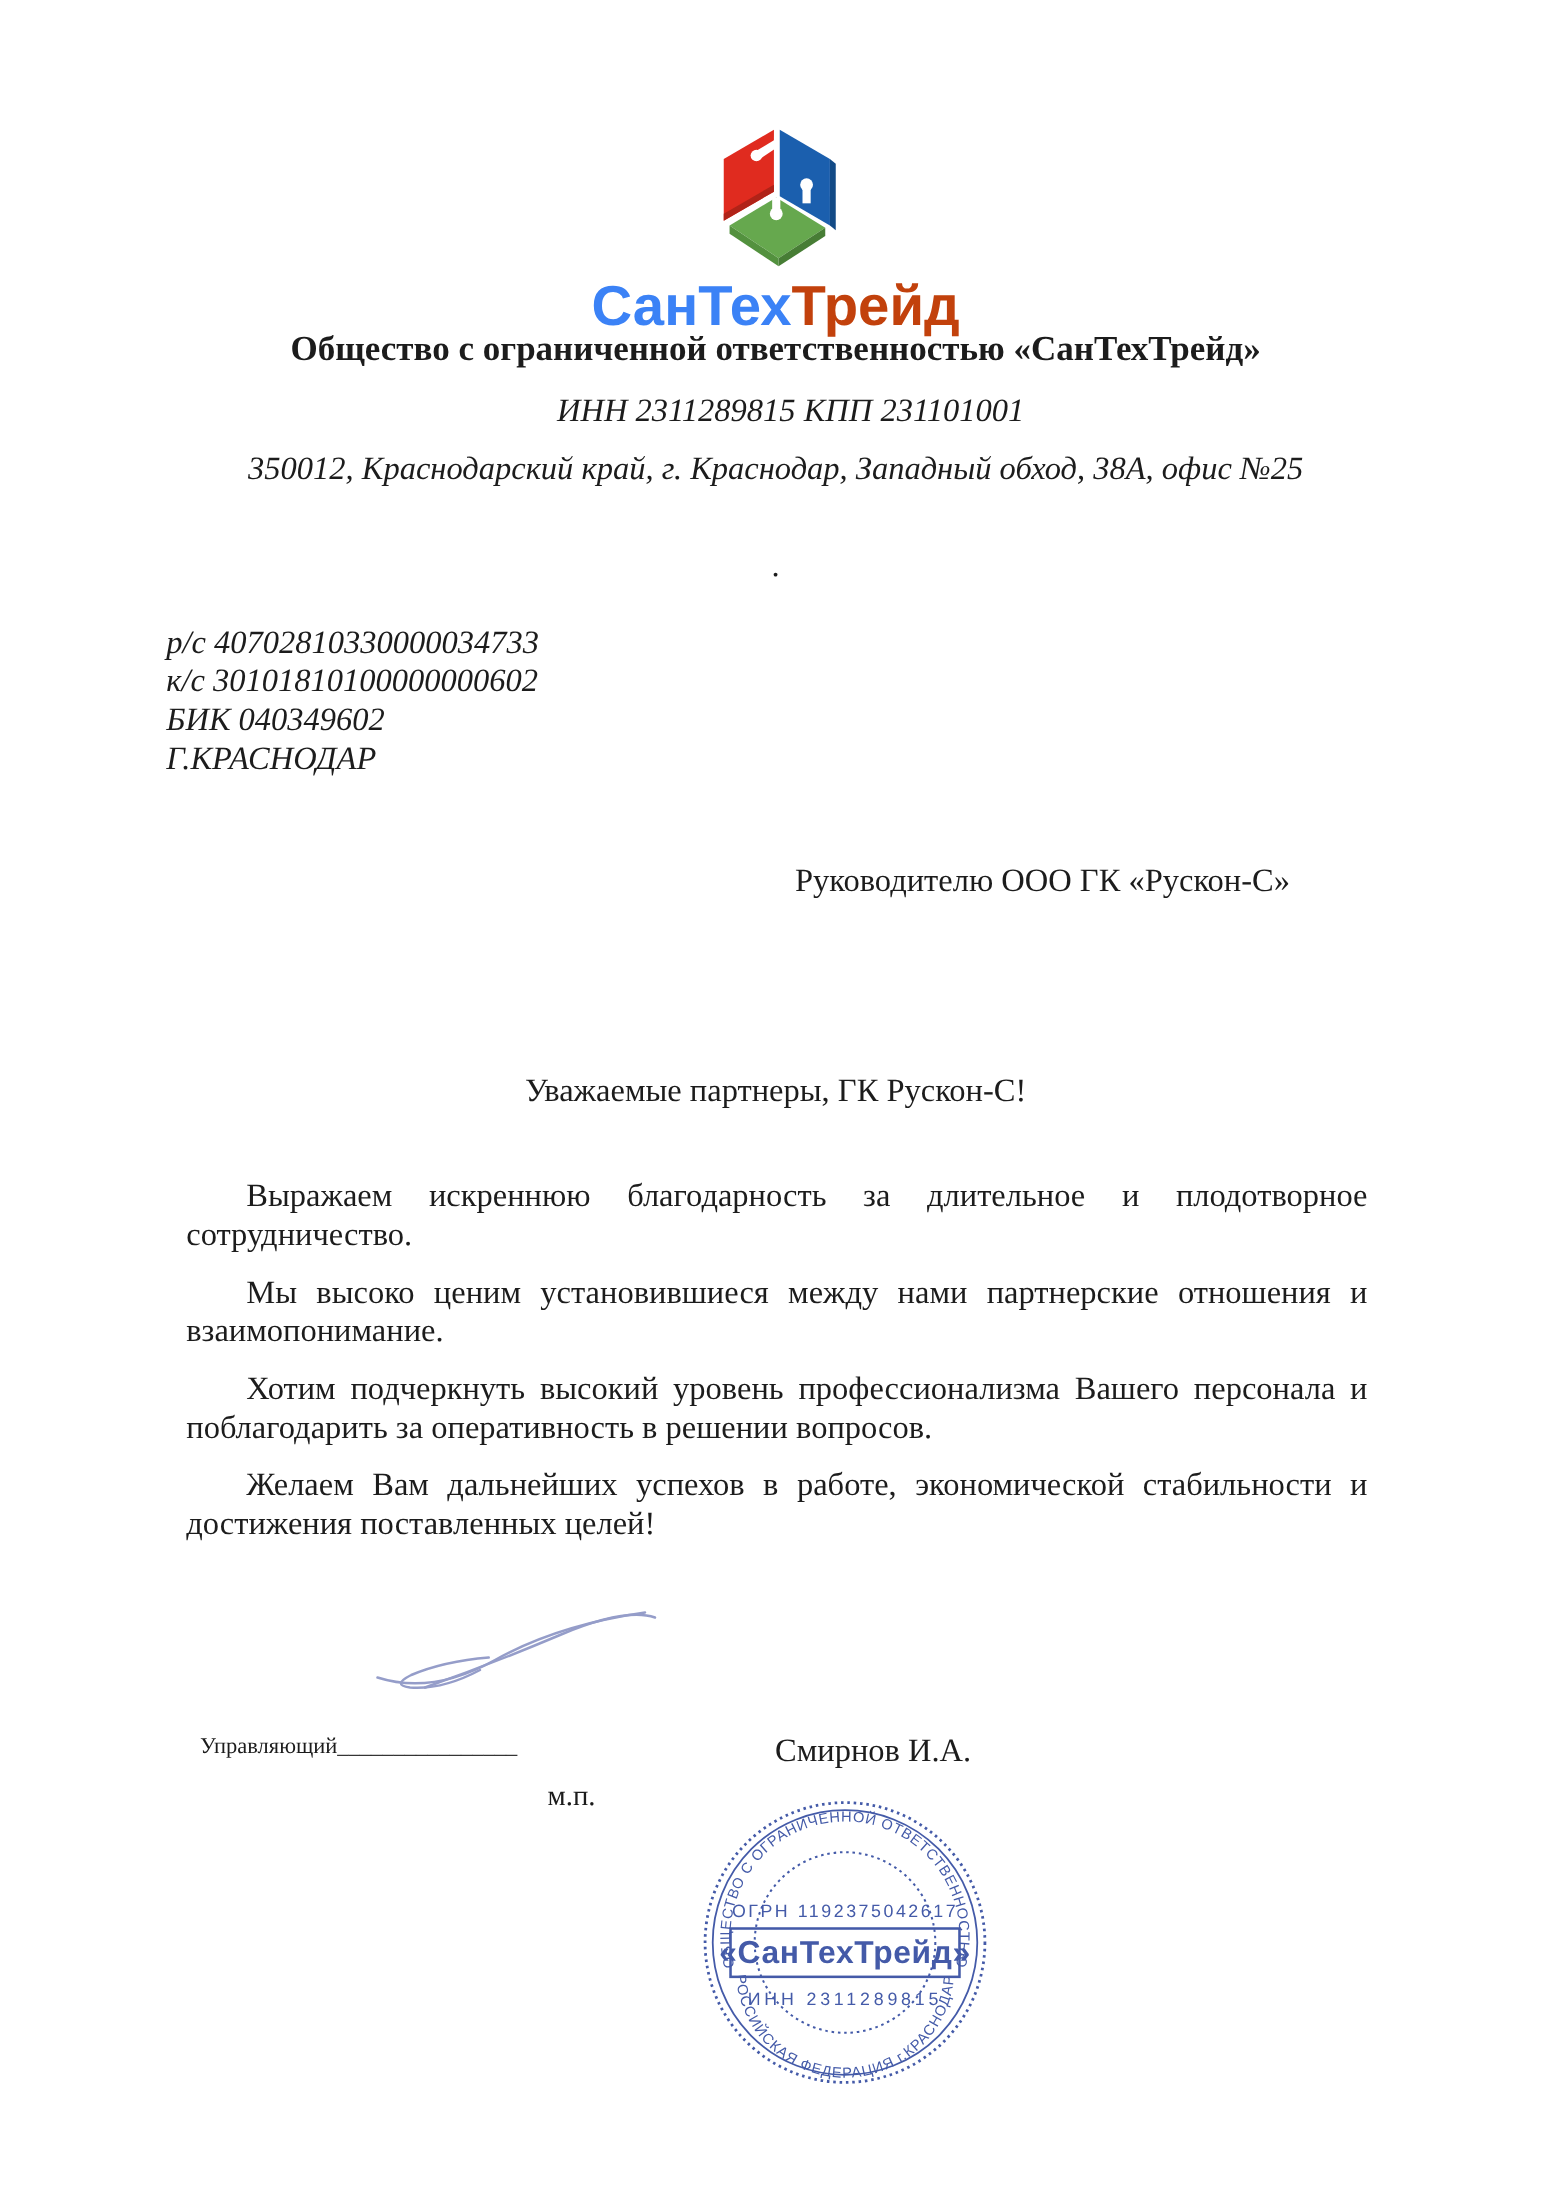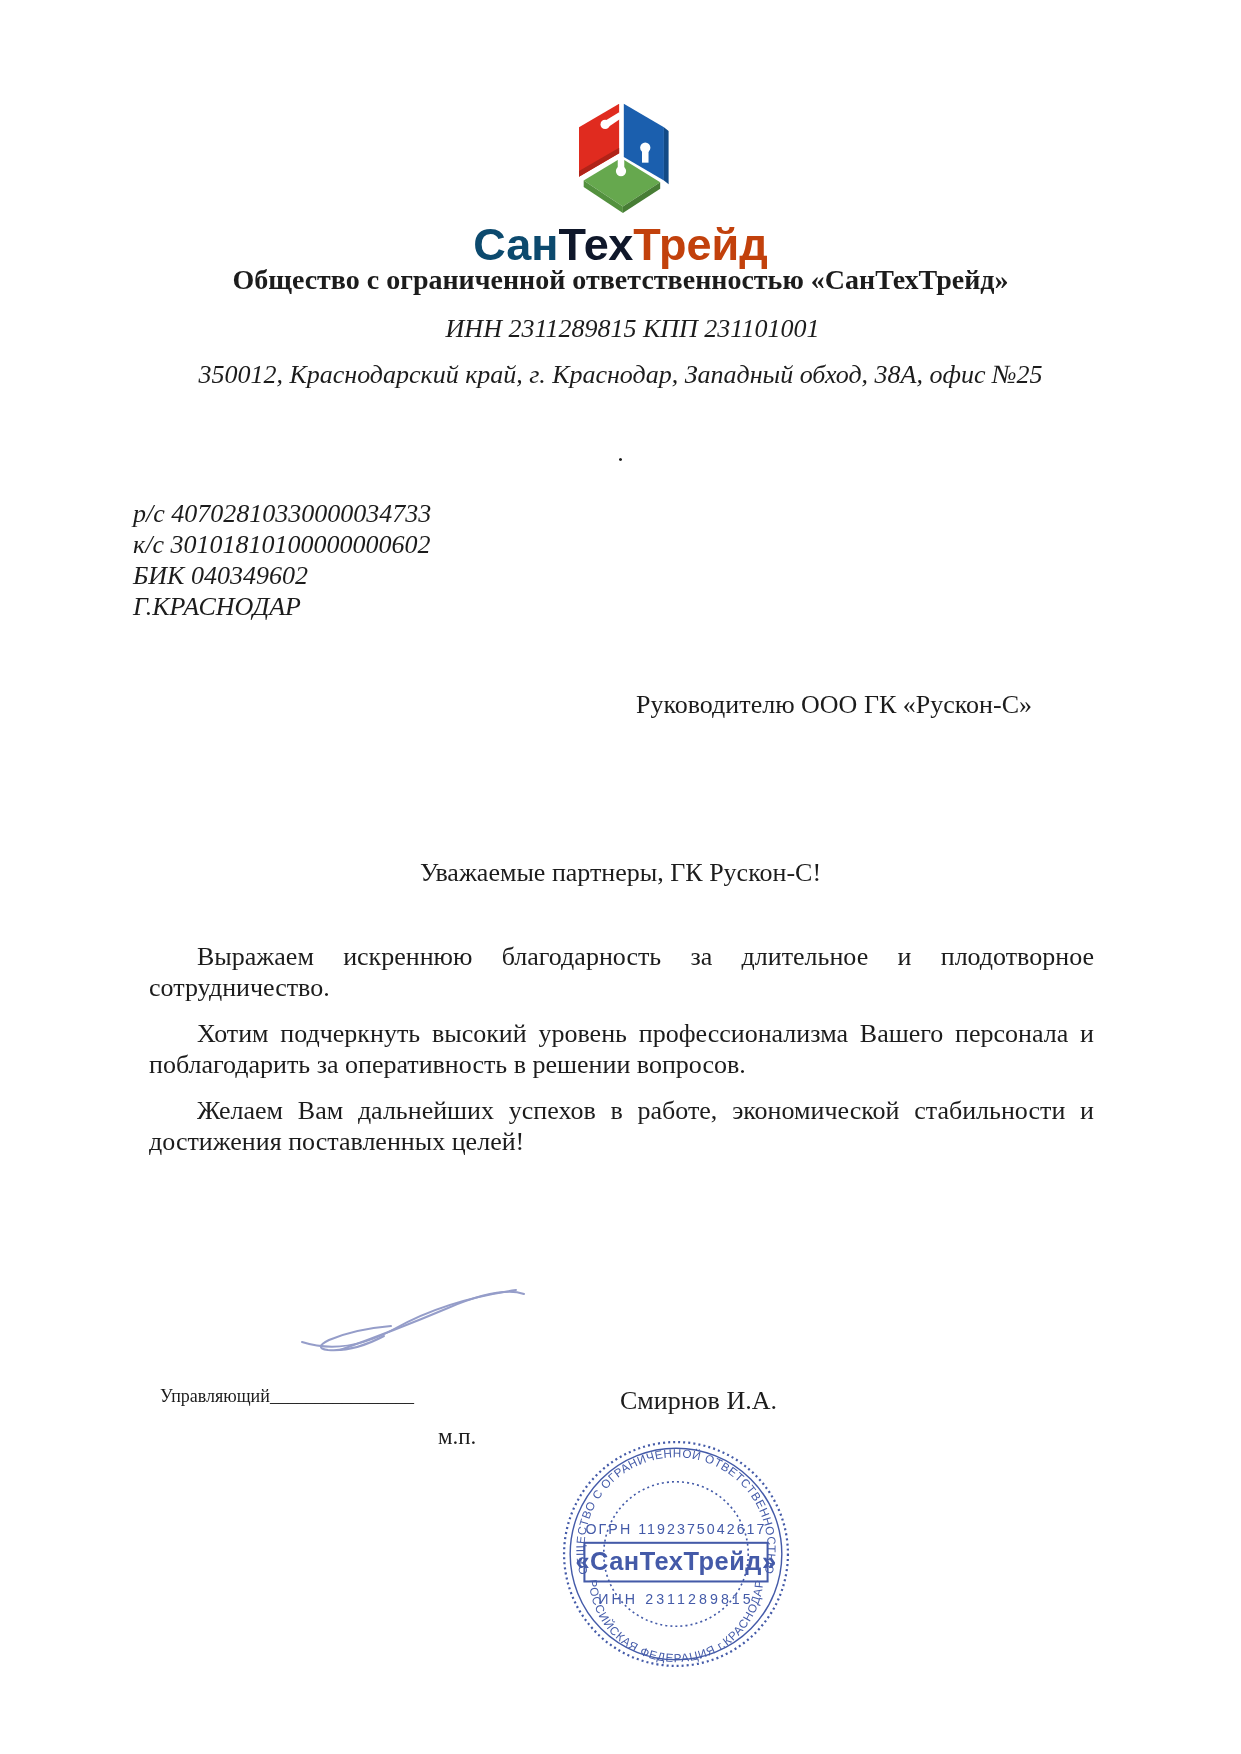--- a/index.html
+++ b/index.html
@@ -12,22 +12,22 @@
     color:#1c1c1c;
     overflow:hidden;
   }
   .center-line{position:absolute;left:0;width:100%;text-align:center;white-space:nowrap;}
 
   
   .logo-cube{position:absolute;top:94px;left:50%;transform:translateX(-50%);width:112px;height:128px;}
   .logo-text{position:absolute;top:222px;left:0;width:100%;text-align:center;
              font-family:"Liberation Sans",sans-serif;font-weight:bold;font-size:45px;
              letter-spacing:0px;line-height:1;}
-  .logo-red{color:#0c4a6e;}
-  .logo-blue{color:#0f172a;}
+  .logo-red{color:#3b82f6;}
+  .logo-blue{color:#3b82f6;}
   .logo-green{color:#c2410c;}
 
   
   .hdr-company{top:264px;font-weight:bold;font-size:28px;}
   .hdr-line{font-style:italic;font-size:26px;}
   .hdr-inn{top:314px;padding-left:12px;}
   .hdr-addr-label{top:329px;}
   .hdr-addr{top:360px;}
   .hdr-dot{top:438px;font-size:26px;}
 
@@ -97,20 +97,21 @@
     <div>БИК 040349602</div>
     <div>Г.КРАСНОДАР</div>
   </div>
 
   <div class="addressee">Руководителю ООО ГК «Рускон-С»</div>
 
   <div class="center-line salutation">Уважаемые партнеры, ГК Рускон-С!</div>
 
   <div class="body-text">
     <p>Выражаем искреннюю благодарность за длительное и плодотворное сотрудничество.</p>
+    <p>Мы высоко ценим установившиеся между нами партнерские отношения и взаимопонимание.</p>
     <p>Хотим подчеркнуть высокий уровень профессионализма Вашего персонала и поблагодарить за оперативность в решении вопросов.</p>
     <p>Желаем Вам дальнейших успехов в работе, экономической стабильности и достижения поставленных целей!</p>
   </div>
 
   <svg class="sig-scribble" viewBox="0 0 250 84" aria-hidden="true">
     <g fill="none" stroke="#8a93c4" stroke-width="2" stroke-linecap="round" opacity="0.9">
       <path d="M 14 58 Q 58 72 108 44 T 228 6"></path>
       <path d="M 52 66 Q 108 46 160 24 T 236 10"></path>
       <path d="M 96 52 q -30 16 -56 14 q -15 -2 1 -10 q 26 -11 62 -14"></path>
     </g>

